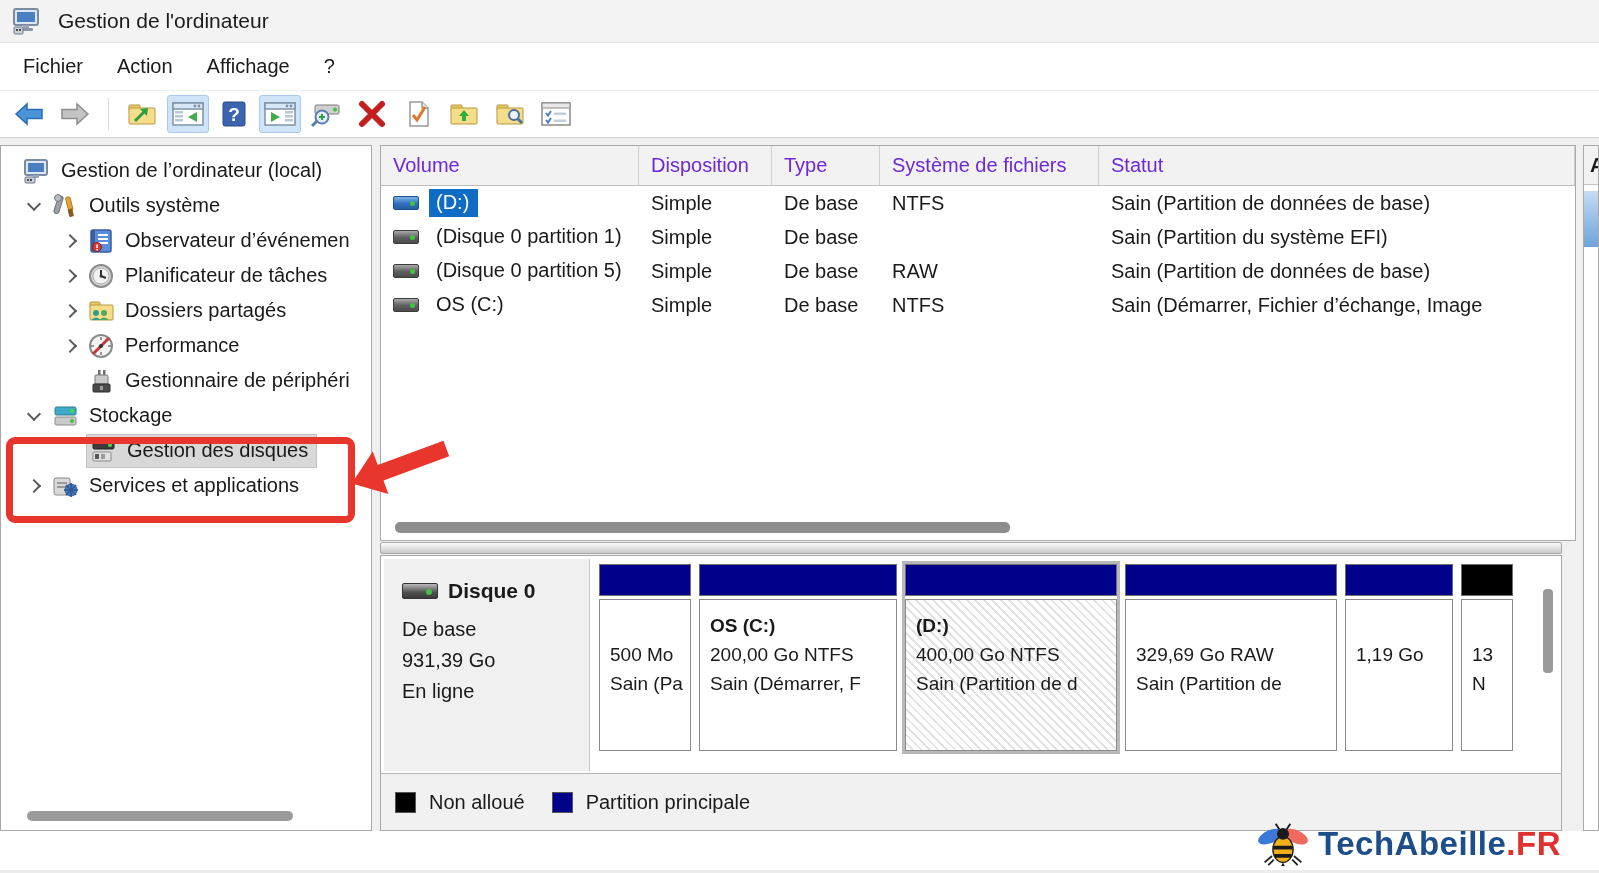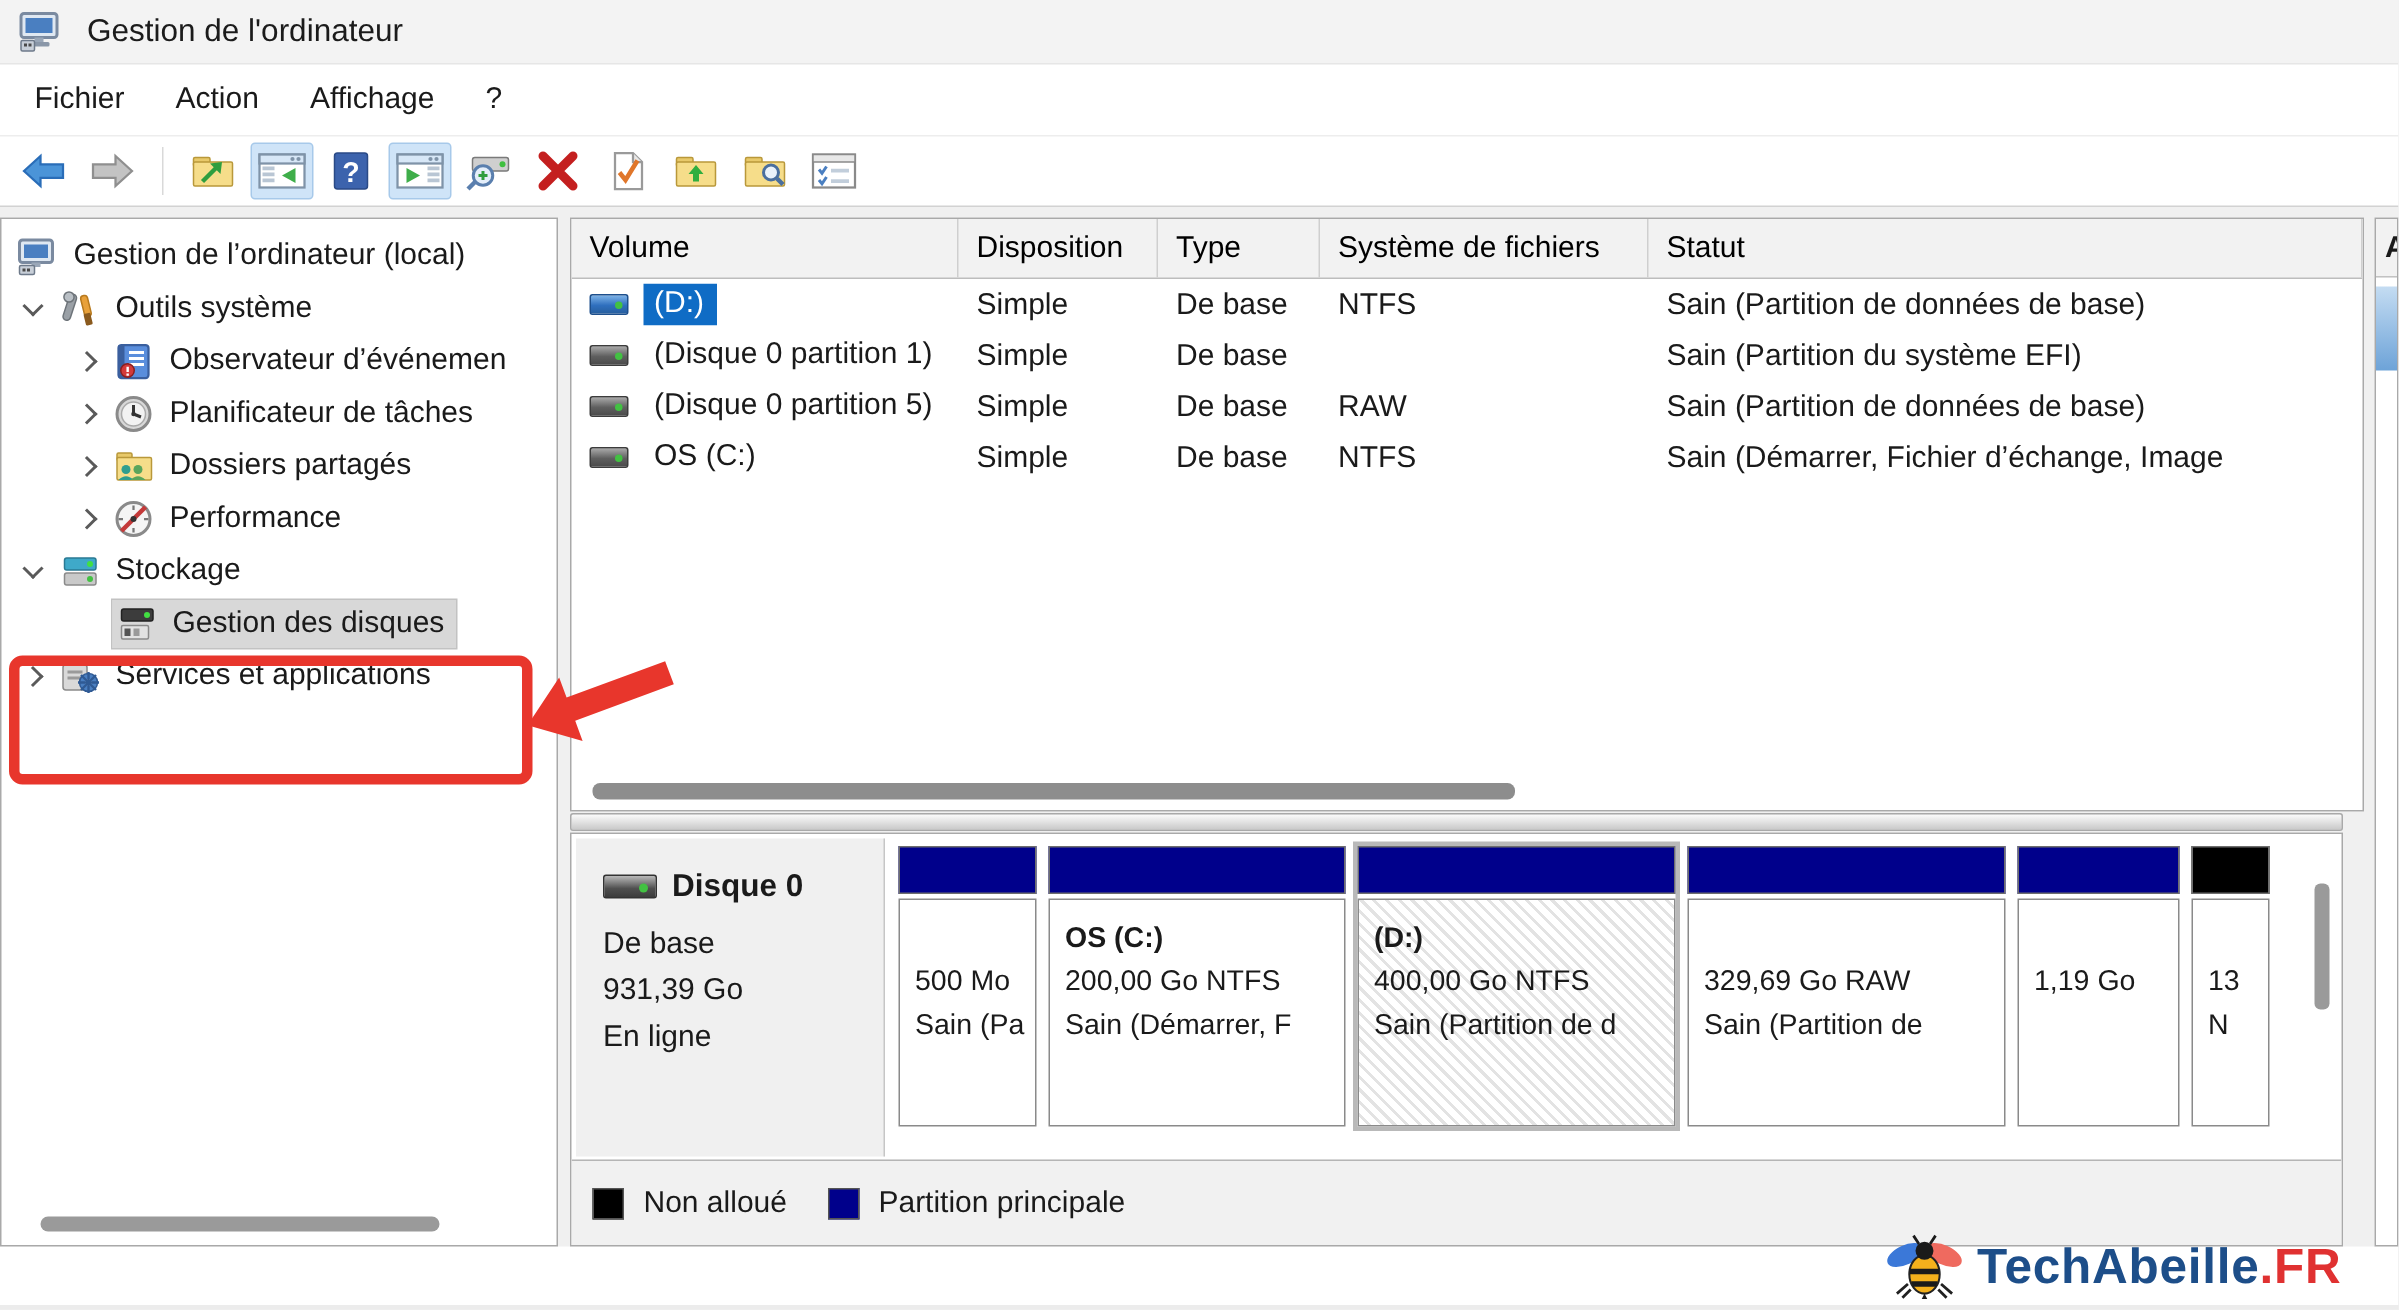--- a/index.html
+++ b/index.html
@@ -26,39 +26,39 @@
   .tbtn { width:42px; height:38px; display:flex; align-items:center; justify-content:center; border:1px solid transparent; border-radius:3px; }
   .tbtn.active { background:#cfe4f8; border-color:#a7c9ea; }
   .tsep { width:1px; height:32px; background:#d9d9d9; margin:0 8px; }
 
   
   .content { position:relative; height:693px; background:#f0f0f0; }
   .panel { position:absolute; background:#fff; border:1px solid #a9a9a9; }
 
   
   .tree-panel { left:0; top:7px; width:372px; height:686px; overflow:hidden; padding-top:7px; }
-  .titem { display:flex; align-items:center; height:35px; white-space:nowrap; font-size:20px; }
+  .titem { display:flex; align-items:center; height:35px; white-space:nowrap; font-size:20px;margin-left:12px; }
   .titem .chev { width:34px; height:35px; position:relative; flex:none; }
   .titem .chev.right::before { content:""; position:absolute; left:12px; top:13px; width:8px; height:8px;
       border-top:2px solid #5a5a5a; border-right:2px solid #5a5a5a; transform:rotate(45deg); }
   .titem .chev.down::before { content:""; position:absolute; left:12px; top:11px; width:8px; height:8px;
       border-top:2px solid #5a5a5a; border-right:2px solid #5a5a5a; transform:rotate(135deg); }
   .titem.lv0 { padding-left:8px; }
   .titem.lv1 { padding-left:4px; }
   .titem.lv2 { padding-left:40px; }
   .titem .ticon { width:28px; height:26px; margin-right:10px; flex:none; }
   .titem.lv0 .ticon { margin-left:2px; }
   .hl { display:flex; align-items:center; padding:3px 8px 3px 2px; }
   .titem.selected .hl { background:#d8d8d8; outline:1px solid #c2c2c2; }
   .tree-hscroll { position:absolute; left:26px; bottom:9px; width:266px; height:10px; background:#9a9a9a; border-radius:5px; }
 
   
   .list-panel { left:380px; top:7px; width:1196px; height:396px; overflow:hidden; }
   .vheader { display:flex; height:40px; background:#f2f2f2; border-bottom:1px solid #bdbdbd; }
-  .vh { font-size:20px; color:#000000; display:flex; align-items:center; padding-left:12px; border-right:1px solid #cfcfcf; }
+  .vh { font-size:20px; color:#6d28d9; display:flex; align-items:center; padding-left:12px; border-right:1px solid #cfcfcf; }
   .vrow { display:flex; height:34px; align-items:center; font-size:20px; }
   .vc { padding-left:12px; display:flex; align-items:center; overflow:hidden; white-space:nowrap; }
   .c-vol { width:258px; } .c-disp { width:133px; } .c-type { width:108px;text-align:center; } .c-fs { width:219px; } .c-stat { flex:1; }
   .drive-ico { width:26px; height:14px; border-radius:2px; background:linear-gradient(#a9a9a9,#5f5f5f 55%,#4b4b4b); border:1px solid #3c3c3c; position:relative; margin-right:10px; flex:none; }
   .drive-ico::after { content:""; position:absolute; right:3px; top:4px; width:5px; height:5px; border-radius:50%; background:#42c142; }
   .drive-ico.blue { background:linear-gradient(#7db3e8,#2f6fbe 55%,#275f9e); border-color:#1d4f8c; }
   .volchip { padding:2px 9px 3px 7px; }
   .vrow.selected .volchip { background:#0f6cc5; color:#fff; }
   .list-hscroll { position:absolute; left:14px; bottom:7px; width:615px; height:11px; background:#8d8d8d; border-radius:5px; }
 
@@ -307,20 +307,33 @@
           <svg width="28" height="26" viewBox="0 0 28 26">
               <circle cx="14" cy="13" r="11" fill="#f5f5f5" stroke="#8a8a8a" stroke-width="2"></circle>
               <path d="M6,21 L22,5" stroke="#c43a3a" stroke-width="3"></path>
               <circle cx="14" cy="13" r="2" fill="#333"></circle>
               <path d="M14,4 L14,7 M24,13 L21,13 M14,22 L14,19 M4,13 L7,13" stroke="#777" stroke-width="1.5"></path>
             </svg>
         </span>
         <span>Performance</span>
       </div>
 
+      <div class="titem lv2">
+        <span class="chev"></span>
+        <span class="ticon">
+          <svg width="28" height="26" viewBox="0 0 28 26">
+              <rect x="11" y="2" width="2.5" height="5" fill="#6e6e6e"></rect>
+              <rect x="16" y="2" width="2.5" height="5" fill="#6e6e6e"></rect>
+              <rect x="8" y="7" width="13" height="9" rx="1" fill="#c9c9c9" stroke="#7a7a7a"></rect>
+              <rect x="6" y="16" width="17" height="8" rx="1" fill="#4a4a4a" stroke="#2e2e2e"></rect>
+              <rect x="13" y="18" width="3" height="4" fill="#9a9a9a"></rect>
+            </svg>
+        </span>
+        <span>Gestionnaire de périphéri</span>
+      </div>
 
       <div class="titem lv1">
         <span class="chev down"></span>
         <span class="ticon">
           <svg width="28" height="26" viewBox="0 0 28 26">
               <rect x="4" y="4" width="21" height="8" rx="1.5" fill="#3fa9c9" stroke="#2a7a94"></rect>
               <circle cx="21" cy="8" r="2" fill="#42e042"></circle>
               <rect x="4" y="14" width="21" height="8" rx="1.5" fill="#c9c9c9" stroke="#8a8a8a"></rect>
               <circle cx="21" cy="18" r="2" fill="#42c142"></circle>
             </svg>

